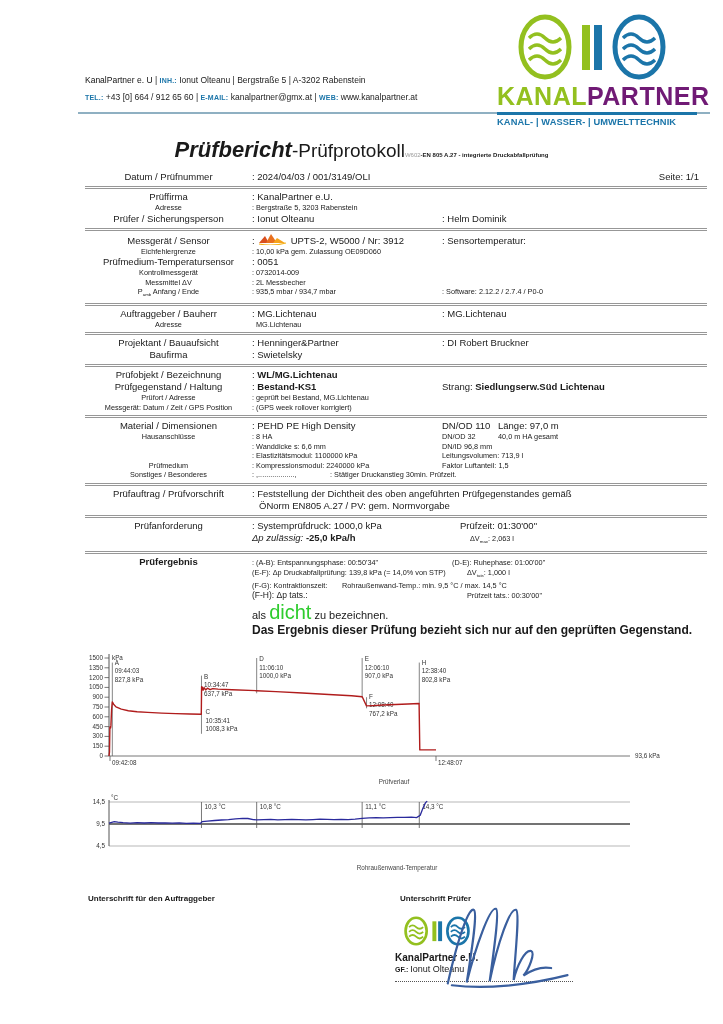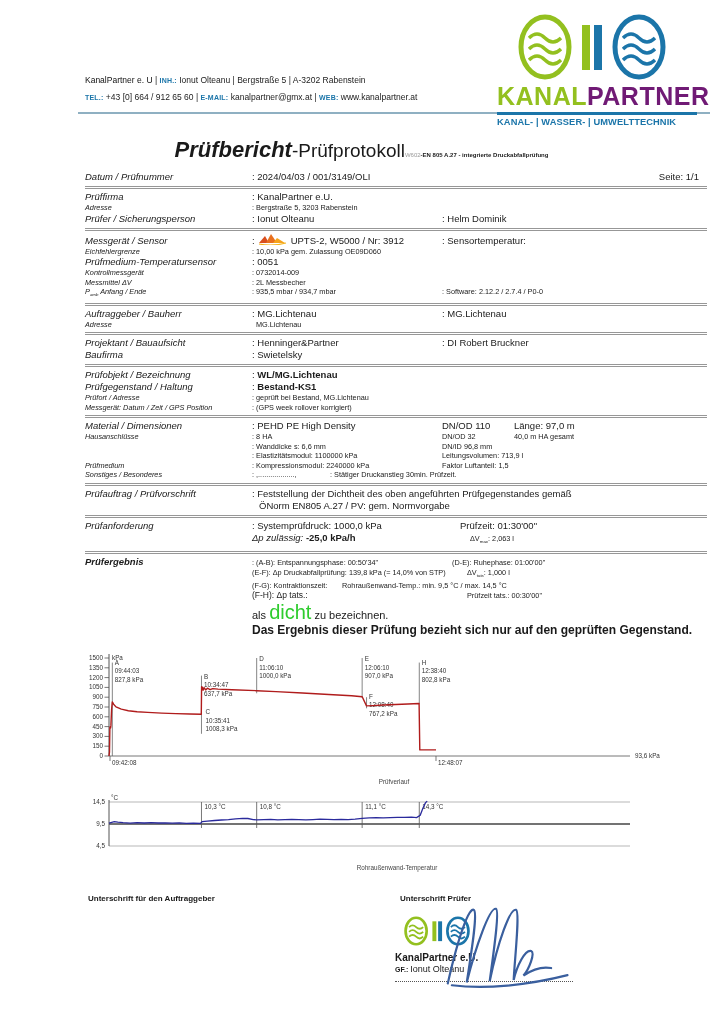--- a/index.html
+++ b/index.html
@@ -21,24 +21,24 @@
   .title-main{font-size:22px;font-weight:bold;font-style:italic;}
   .title-sub{font-size:19px;font-weight:normal;}
   .title-note-light{font-size:6px;color:#999;}
   .title-note{font-size:6px;color:#222;font-weight:bold;}
   
   .doc{position:absolute;left:85px;top:171px;width:622px;font-size:9.5px;}
   .sect{border-top:3px double #979797;padding:2px 0 3px 0;}
   .sect.first{border-top:none;padding-top:0;}
   .row{display:flex;align-items:baseline;line-height:12px;}
   .row.sm{font-size:7.3px;line-height:9.5px;}
-  .c1{width:167px;flex-shrink:0;font-style:italic;}
+  .c1{width:167px;flex-shrink:0;text-align:center;}
   .c2{width:190px;flex-shrink:0;}
   .c3{flex:1;}
-  .dn{width:72px;flex-shrink:0;}
+  .dn{width:56px;flex-shrink:0;}
   .bold{font-weight:bold;}
   .seite{margin-left:auto;padding-right:8px;}
   sub{font-size:.6em;}
   .devicon{display:inline-block;vertical-align:-1px;margin:0 4px 0 2px;}
   .ind18{padding-left:18px;}
   .ind28{padding-left:28px;}
   .erow{display:flex;align-items:baseline;font-size:7.3px;line-height:9.6px;}
   .el200{width:200px;flex-shrink:0;}
   .el215{width:215px;flex-shrink:0;}
   .el90{width:90px;flex-shrink:0;}
@@ -176,20 +176,21 @@
     </div>
 
     <div class="sect">
       <div class="row">
           <span class="c1">Prüfobjekt / Bezeichnung</span>
           <span class="c2"><span>: </span><span class="bold">WL/MG.Lichtenau</span></span>
         </div>
       <div class="row">
           <span class="c1">Prüfgegenstand / Haltung</span>
           <span class="c2"><span>: </span><span class="bold">Bestand-KS1</span></span>
+          <span class="c3"><span>Strang: </span><span class="bold">Siedlungserw.Süd Lichtenau</span></span>
         </div>
       <div class="row sm">
           <span class="c1">Prüfort / Adresse</span>
           <span class="c2" style="width:300px">: geprüft bei Bestand, MG.Lichtenau</span>
         </div>
       <div class="row sm">
           <span class="c1">Messgerät: Datum / Zeit / GPS Position</span>
           <span class="c2" style="width:300px">:   (GPS week rollover korrigiert)</span>
         </div>
     </div>

